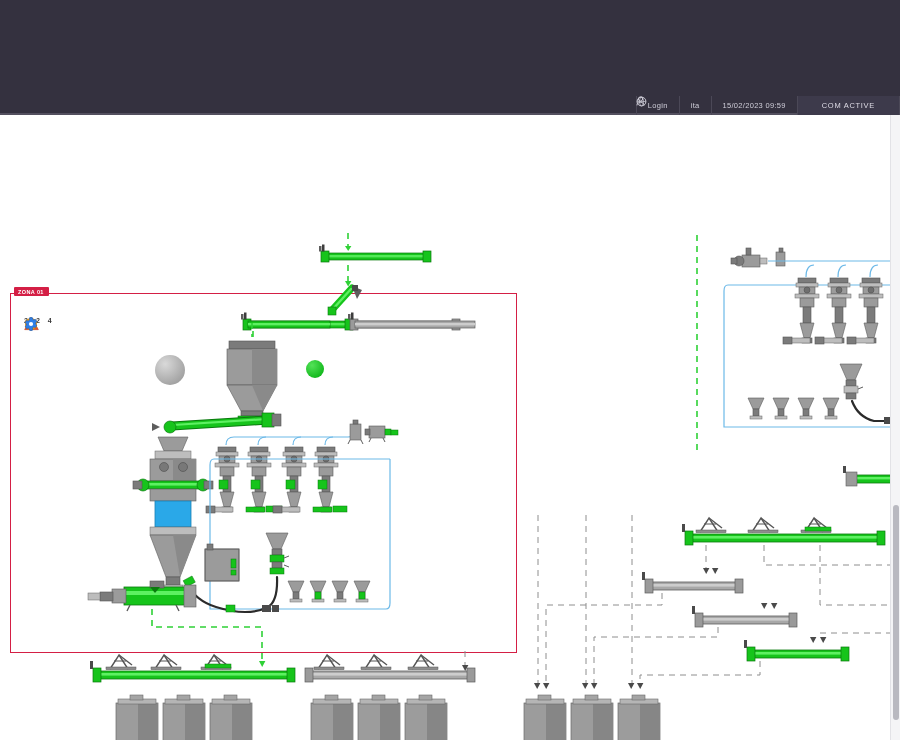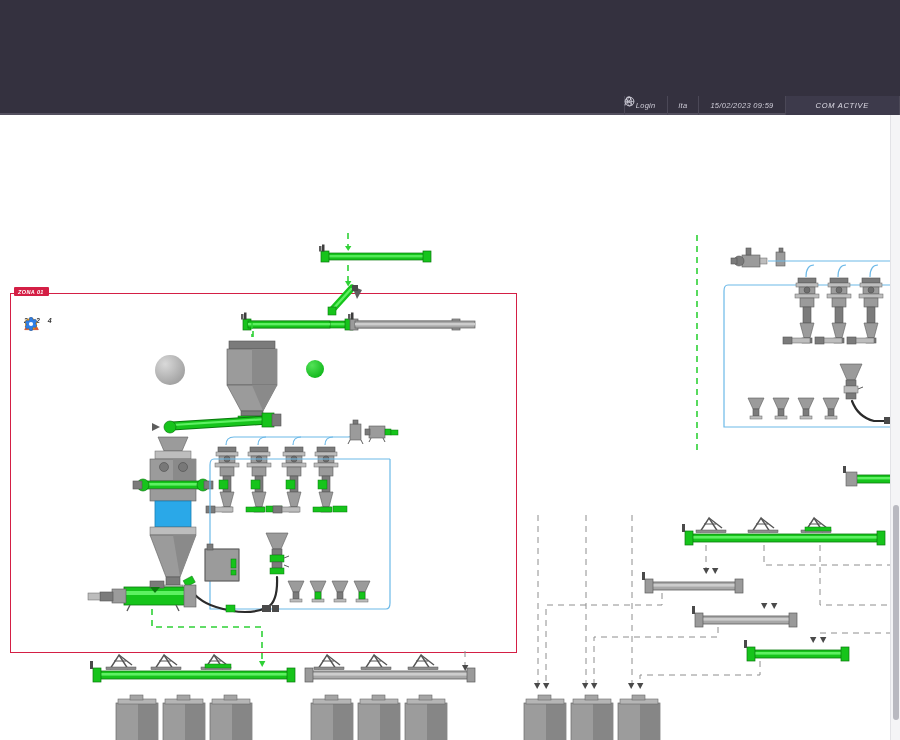--- a/index.html
+++ b/index.html
@@ -1,31 +1,31 @@
 <!DOCTYPE html>
 <html><head>
 <meta charset="utf-8">
 <style>
   html,body{margin:0;padding:0;background:#ffffff;}
   body{width:900px;height:740px;overflow:hidden;
        font-family:"Liberation Sans",sans-serif;}
-  #app{position:relative;width:900px;height:740px;background:#22c55e;font-style:italic;}
+  #app{position:relative;width:900px;height:740px;background:#22c55e;}
 
   
   #topbar{position:absolute;left:0;top:0;width:900px;height:115px;
           background:#34313f;}
   #topbar-tools{position:absolute;right:0;top:96px;height:19px;
                 display:flex;align-items:stretch;}
   .tb-item{display:flex;align-items:center;gap:4px;
            padding:0 11px;color:#cfcdd8;font-size:7.5px;
            letter-spacing:.3px;white-space:nowrap;
            border-left:1px solid #4b4857;}
   .tb-icon{display:block;}
   #tb-status{border-left:1px solid #4b4857;border-right:1px solid #4b4857;
-             background:#3d3a4b;padding:0 30px;color:#dedce6;
+             background:#3d3a4b;padding:0 24px;color:#dedce6;
              font-size:7.5px;letter-spacing:.7px;
              display:flex;align-items:center;}
   #topbar-bottomline{position:absolute;left:0;top:113px;width:900px;
                      height:2px;background:#53505f;}
 
   
   #canvas{position:absolute;left:0;top:115px;width:900px;height:625px;
           background:#ffffff;overflow:hidden;}
 
   

